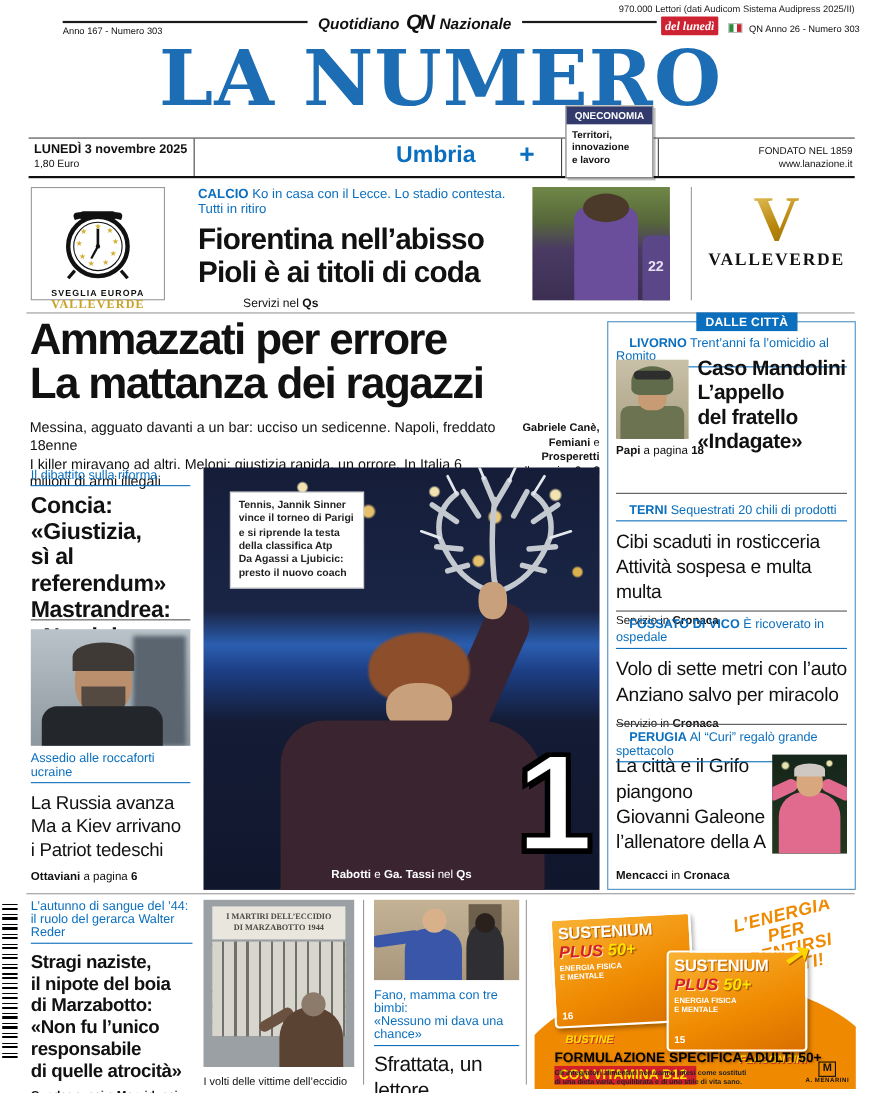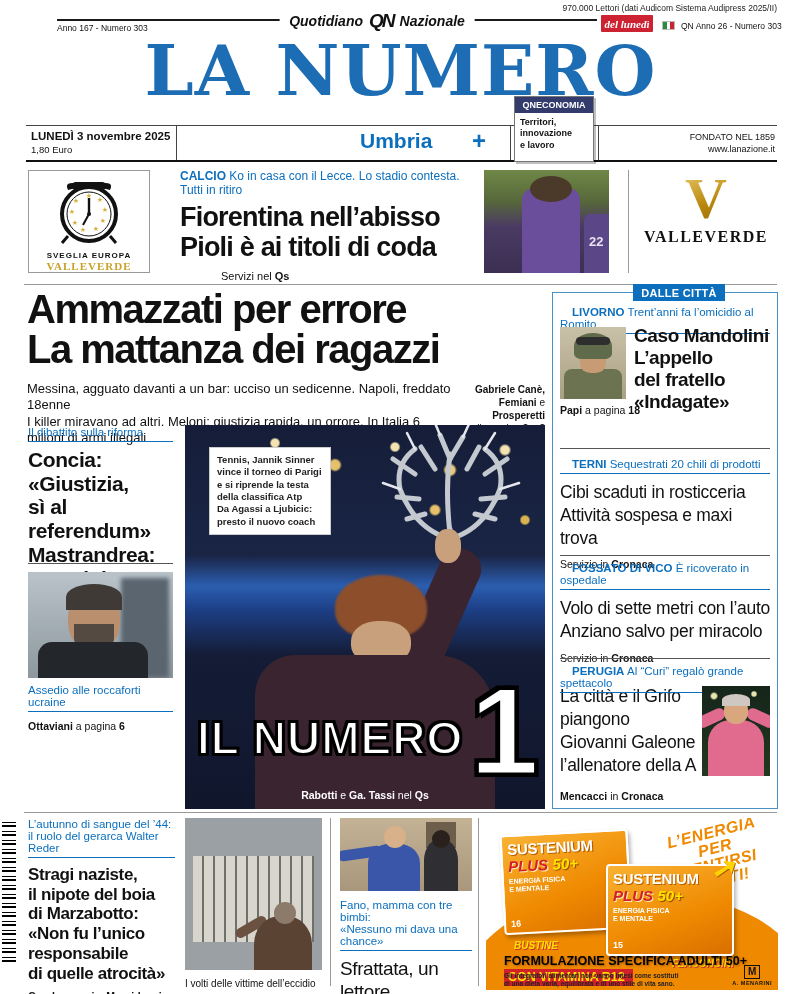--- a/index.html
+++ b/index.html
@@ -42,21 +42,21 @@
   .dl-price { top:144px; left:31px; font-size:9.5px; }
   .dl-div1 { top:126px; left:176px; width:1px; height:34px; background:#444; }
   .dl-div2 { top:126px; left:510px; width:1px; height:34px; background:#444; }
   .dl-div3 { top:126px; left:598px; width:1px; height:34px; background:#444; }
   .dl-edition { top:129px; left:360px; font-size:21px; font-weight:800; color:#0b6fbe; }
   .dl-plus { top:127px; left:472px; font-size:24px; font-weight:800; color:#0b6fbe; }
   .dl-founded { top:131px; right:26px; text-align:right; font-size:9px; line-height:1.35; }
 
   
   .clock-ad { top:170px; left:28px; width:122px; height:103px; border:1px solid #999;
-              display:flex; flex-direction:column; align-items:center; justify-content:flex-start; padding-top:7px;}
+              display:flex; flex-direction:column; align-items:center; justify-content:flex-start; padding-top:17px;}
   .clock-l1 { font-size:8px; font-weight:700; letter-spacing:1px; margin-top:1px; }
   .clock-l2 { font-size:11px; font-weight:800; letter-spacing:1px; color:#c9a227;
               font-family:"Liberation Serif", serif; }
   .fio { top:169px; left:180px; width:300px; }
   .fio-kick { font-size:12px; color:#0b6fbe; }
   .fio-kick b { font-weight:800; }
   .fio-head { margin-top:5px; font-size:27px; font-weight:800; letter-spacing:-0.8px; line-height:1.12; }
   .fio-foot { margin-top:8px; font-size:11px;margin-left:41px; }
   .player-photo { top:170px; left:484px; width:125px; height:103px; overflow:hidden;
                   background:linear-gradient(180deg,#6f8747 0%,#57683a 30%,#4a3a63 55%,#3c2f52 100%); }
@@ -353,20 +353,23 @@
   <div class="abs zel">
     <div class="zel-fig2"></div>
     <div class="zel-head"></div>
     <div class="zel-hair"></div>
     <div class="zel-beard"></div>
     <div class="zel-body"></div>
   </div>
 
   <div class="abs lc lc2">
     <div class="kicker">Assedio alle roccaforti ucraine</div>
+    <div class="lc2-h pre">La Russia avanza
+Ma a Kiev arrivano
+i Patriot tedeschi</div>
     <div class="foot lc2-f"><span style="font-weight: 700;">Ottaviani</span><span> a pagina </span><span style="font-weight: 700;">6</span></div>
   </div>
 
   <div class="abs sinner">
     <div class="trophy">
       <svg width="190" height="170" viewBox="0 0 190 170">
         <g stroke="#c3c9cf" stroke-width="5" fill="none" stroke-linecap="round">
           <path d="M95 165 L95 110"></path>
           <path d="M95 120 Q60 110 45 70 Q40 45 60 30"></path>
           <path d="M95 120 Q130 110 145 70 Q150 45 130 30"></path>
@@ -396,21 +399,20 @@
     <div class="sin-hand"></div>
     <div class="sin-hair"></div>
     <div class="sin-face"></div>
     <div class="sin-body"></div>
     <div class="sin-cap pre">Tennis, Jannik Sinner
 vince il torneo di Parigi
 e si riprende la testa
 della classifica Atp
 Da Agassi a Ljubicic:
 presto il nuovo coach</div>
-    <div class="sin-title">IL NUMERO</div>
     <div class="sin-one">1</div>
     <div class="sin-credit"><span style="font-weight: 700;">Rabotti</span><span> e </span><span style="font-weight: 700;">Ga. Tassi</span><span> nel </span><span style="font-weight: 700;">Qs</span></div>
   </div>
 
   <div class="abs rc-box"></div>
   <div class="abs rc-badge">DALLE CITTÀ</div>
 
   <div class="abs rc rc1">
     <div class="rc-kick"><b>LIVORNO</b><span> Trent’anni fa l’omicidio al Romito</span></div>
   </div>
@@ -423,21 +425,21 @@
   <div class="abs rc1-h pre">Caso Mandolini
 L’appello
 del fratello
 «Indagate»</div>
   <div class="abs foot rc1-f"><span style="font-weight: 700;">Papi</span><span> a pagina </span><span style="font-weight: 700;">18</span></div>
   <div class="abs rc-div1"></div>
 
   <div class="abs rc rc2">
     <div class="rc-kick"><b>TERNI</b><span> Sequestrati 20 chili di prodotti</span></div>
     <div class="rc2-h pre">Cibi scaduti in rosticceria
-Attività sospesa e maxi trova</div>
+Attività sospesa e multa multa</div>
     <div class="foot rc2-f"><span>Servizio in </span><span style="font-weight: 700;">Cronaca</span></div>
   </div>
   <div class="abs rc-div2"></div>
 
   <div class="abs rc rc3">
     <div class="rc-kick"><b>FOSSATO DI VICO</b><span> È ricoverato in ospedale</span></div>
     <div class="rc2-h pre">Volo di sette metri con l’auto
 Anziano salvo per miracolo</div>
     <div class="foot rc2-f"><span>Servizio in </span><span style="font-weight: 700;">Cronaca</span></div>
   </div>
@@ -468,20 +470,22 @@
     <div class="marz-h pre">Stragi naziste,
 il nipote del boia
 di Marzabotto:
 «Non fu l’unico
 responsabile
 di quelle atrocità»</div>
     <div class="foot marz-f pre"><span style="font-weight: 700;">Guadagnucci</span><span> e </span><span style="font-weight: 700;">Morviducci</span></div>
   </div>
 
   <div class="abs marz-photo">
+    <div class="mp-plaque pre">I MARTIRI DELL’ECCIDIO
+DI MARZABOTTO 1944</div>
     <div class="mp-grid"></div>
     <div class="mp-arm"></div>
     <div class="mp-man"></div>
     <div class="mp-head"></div>
   </div>
   <div class="abs marz-cap">I volti delle vittime dell’eccidio</div>
   <div class="abs bs-div1"></div>
 
   <div class="abs fano">
     <div class="fano-photo">

